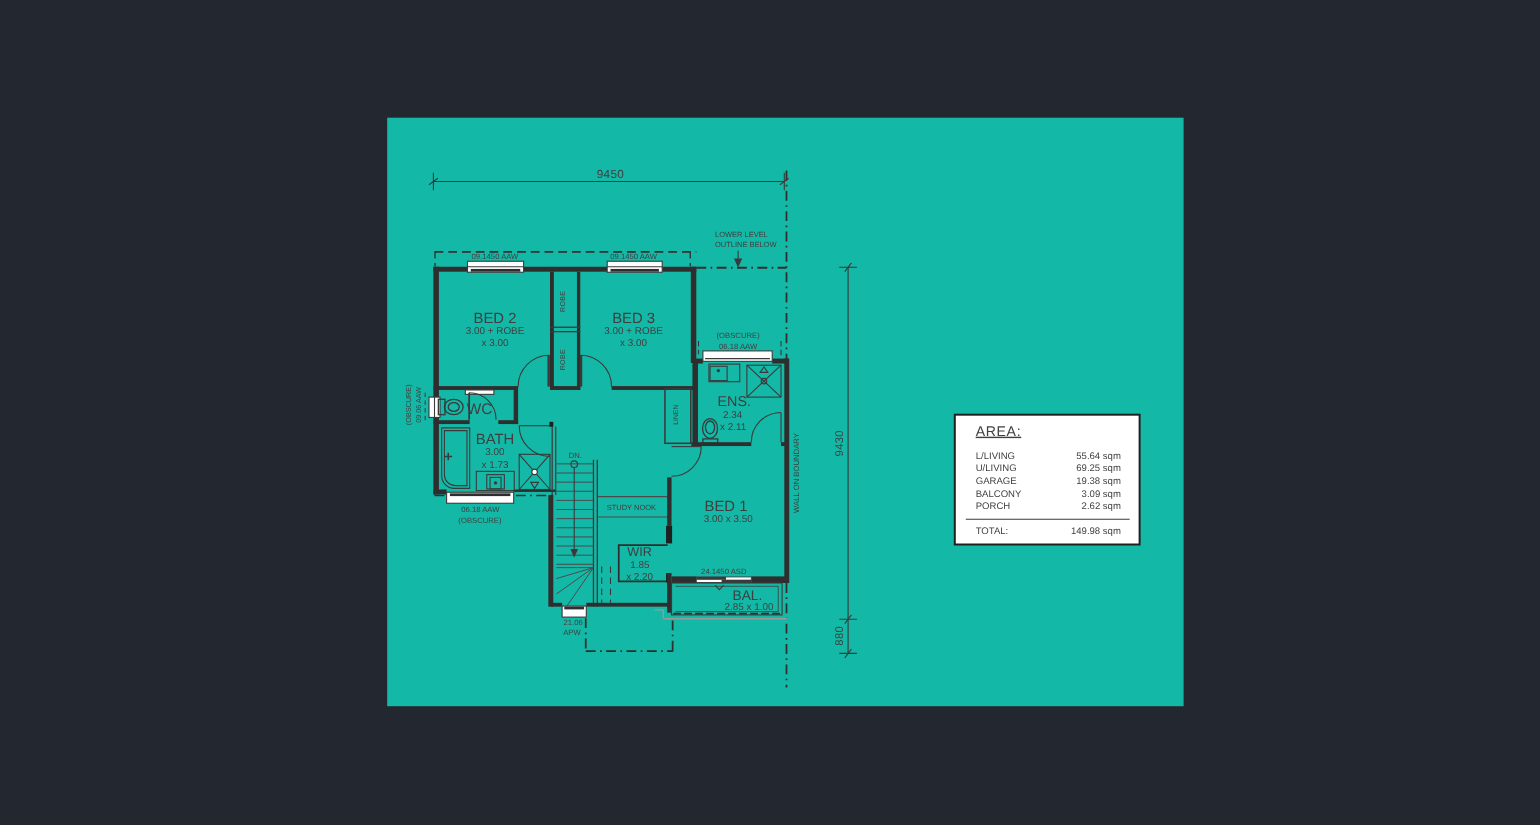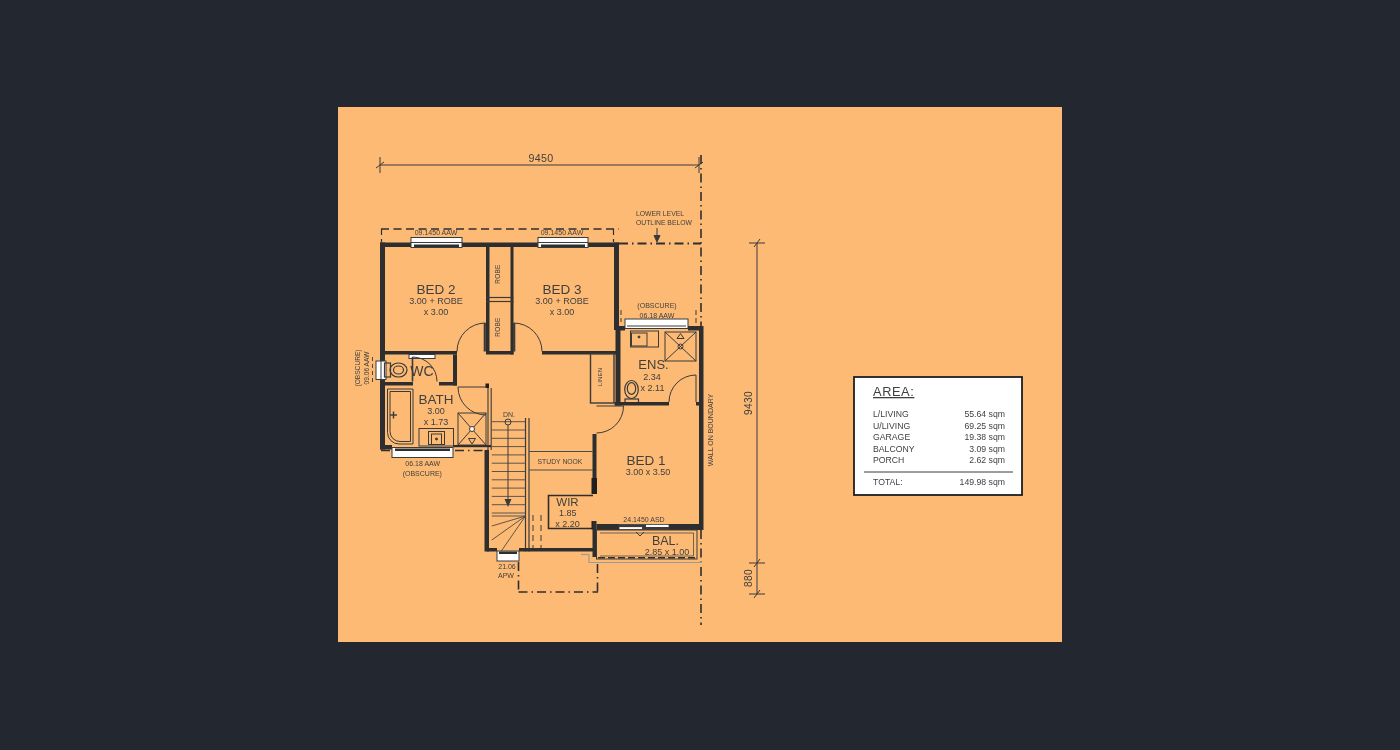--- a/index.html
+++ b/index.html
@@ -1,18 +1,18 @@
 <!DOCTYPE html>
 <html><head>
 <meta charset="utf-8">
 <style>
   html,body{margin:0;padding:0;}
   body{width:1400px;height:750px;background:#232830;overflow:hidden;
        font-family:"Liberation Sans", sans-serif;}
-  .sheet{position:absolute;left:338px;top:107px;width:724px;height:535px;background:#fdba74;text-align:right;}
+  .sheet{position:absolute;left:352px;top:107px;width:724px;height:535px;background:#14b8a6;text-align:right;}
   svg text{fill:#3f3f3f;}
 </style>
 </head>
 <body>
 
 <div class="sheet">
 <svg width="724" height="535" viewBox="0 0 724 535">
 
 <g stroke="#3a3a3a" stroke-width="1" fill="none">
   <line x1="42" y1="58" x2="361" y2="58"></line>

